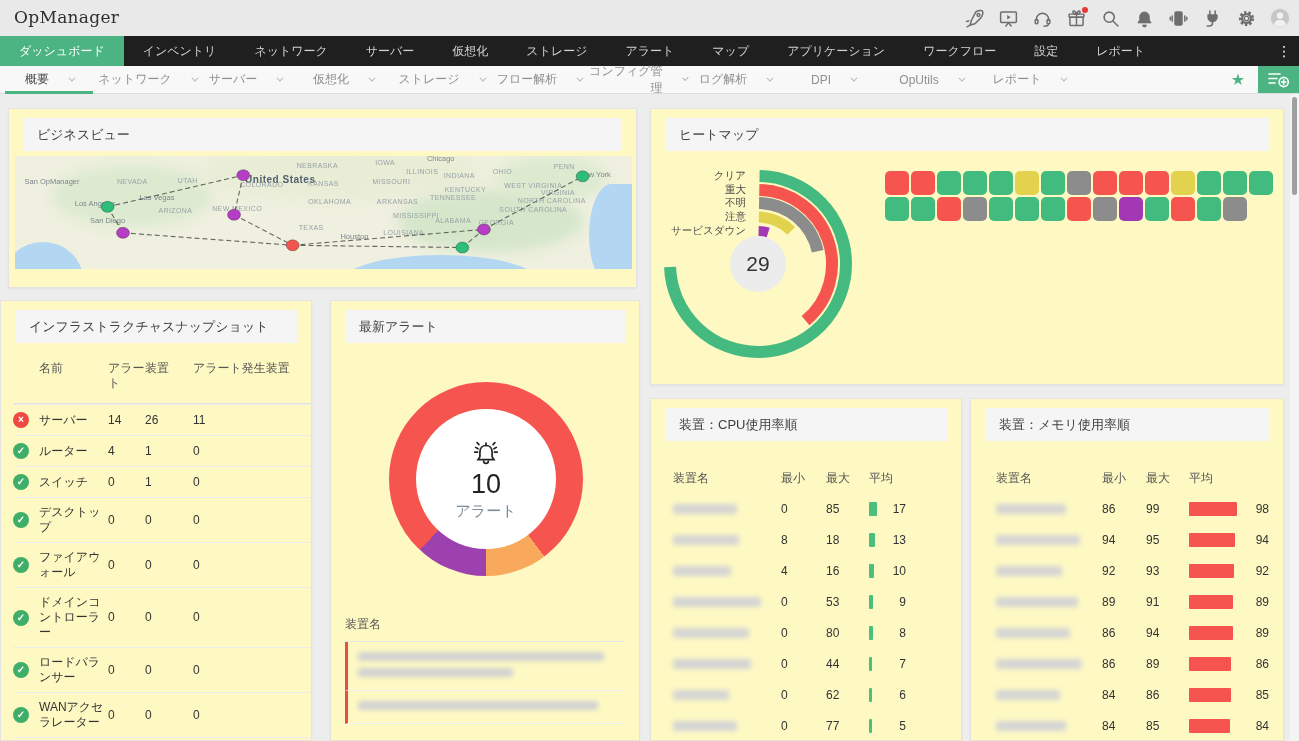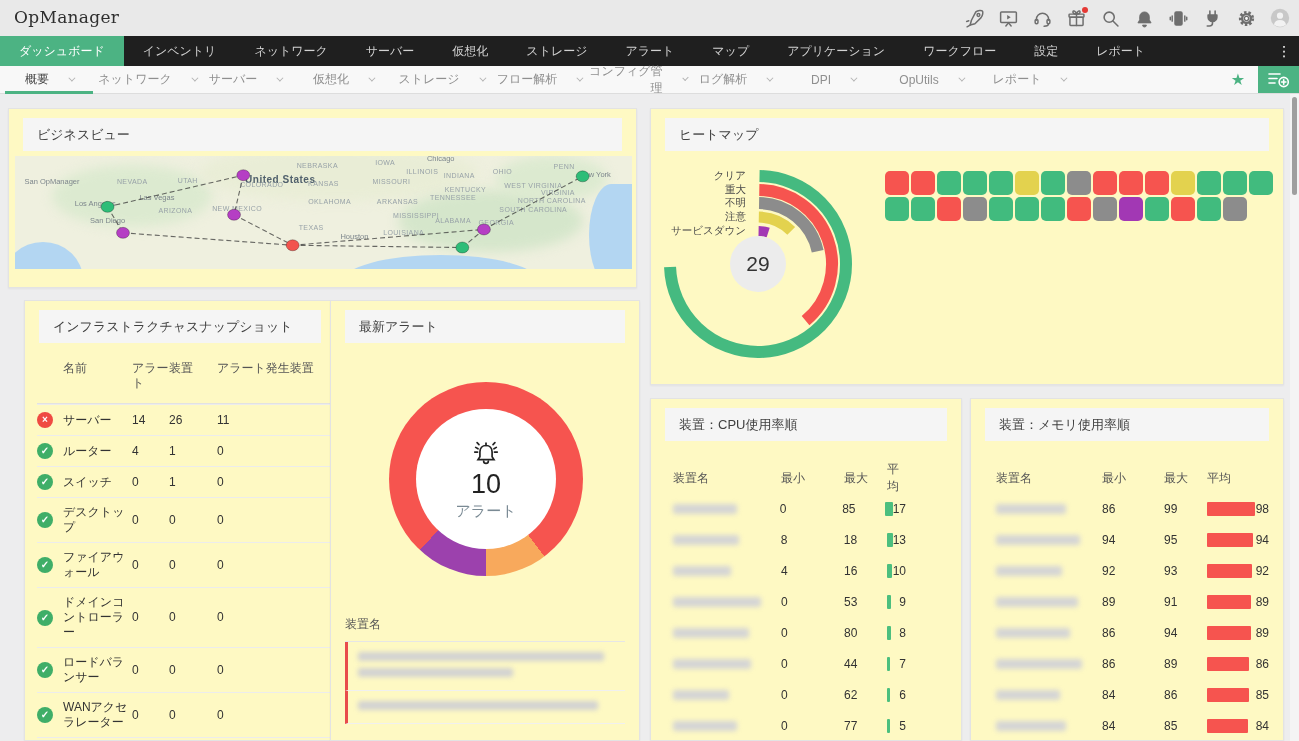--- a/index.html
+++ b/index.html
@@ -28,21 +28,21 @@
   .sub-item.active::after { content:""; position:absolute; left:5px; right:5px; bottom:-1px; height:3px; background:#4cb383; }
   .chev { width:5px; height:5px; border-right:1px solid #b3b3b3; border-bottom:1px solid #b3b3b3; transform:rotate(45deg) translateY(-2px); display:inline-block; }
   .sub-star { position:absolute; right:54px; top:0; line-height:27px; color:#4cb383; font-size:16px; cursor:pointer; }
   .sub-add { position:absolute; right:0; top:0; width:41px; height:27px; background:#4cb383; display:flex; align-items:center; justify-content:center; cursor:pointer; }
 
   
   .card { position:absolute; background:#fef9c3; border:1px solid #e3e3e3; box-shadow:0 1px 2px rgba(0,0,0,.05); }
   .card-head { margin:9px 14px 0; background:#f5f5f5; height:33px; line-height:33px; padding:0 14px; font-size:13px; color:#3f3f3f; }
   #card-business { left:8px;  top:108px; width:629px; height:180px; }
   #card-heatmap  { left:650px; top:108px; width:634px; height:277px; }
-  #card-infra    { left:24px;  top:300px; width:312px; height:441px; overflow:hidden; }
+  #card-infra    { left:0;  top:300px; width:312px; height:441px; overflow:hidden; }
   #card-alerts   { left:330px; top:300px; width:310px; height:441px; overflow:hidden; }
   #card-cpu      { left:650px; top:398px; width:312px; height:343px; overflow:hidden; }
   #card-mem      { left:970px; top:398px; width:314px; height:343px; overflow:hidden; }
 
   
   .map { position:absolute; left:6px; right:4px; top:47px; height:113px; background:#eff0df; overflow:hidden; cursor:grab; }
   .blob { position:absolute; border-radius:50%; filter:blur(6px); }
   .map-label { position:absolute; font-size:7px; color:#98a2a8; letter-spacing:.4px; transform:translate(-50%,-50%); white-space:nowrap; }
   .map-label.city { color:#7d868c; letter-spacing:0; font-size:7.5px; }
   .map-label.big { font-size:10px; font-weight:bold; color:#50606c; letter-spacing:.5px; }
@@ -75,21 +75,21 @@
   .rbar + .rbar { margin-top:7px; }
 
   
   .utable { position:absolute; top:64px; font-size:12px; color:#333; }
   #card-cpu .utable { left:22px; width:233px; }
   #card-mem .utable { left:25px; width:273px; }
   .uhead { display:flex; height:30px; align-items:center; color:#555; }
   .urow { display:flex; height:31px; align-items:center; cursor:pointer; }
   .c-name { width:108px; } #card-mem .c-name { width:106px; }
   .c-min { width:45px; } #card-mem .c-min { width:44px; }
-  .c-max { width:43px;margin-left:18px; }
+  .c-max { width:43px; }
   .c-avg { flex:1; display:flex; align-items:center; }
   .ubar { height:14px; border-radius:1px; }
   .uval { margin-left:auto; text-align:right; }
   .rname { height:10px; background:#d5d5d5; border-radius:2px; filter:blur(2.5px); }
 
   
   .scroll-track { position:absolute; right:0; top:94px; bottom:0; width:9px; background:#f4f4f4; }
   .scroll-thumb { position:absolute; right:2px; top:3px; width:5px; height:98px; background:#9f9f9f; border-radius:3px; cursor:pointer; }
 </style>
 </head>

